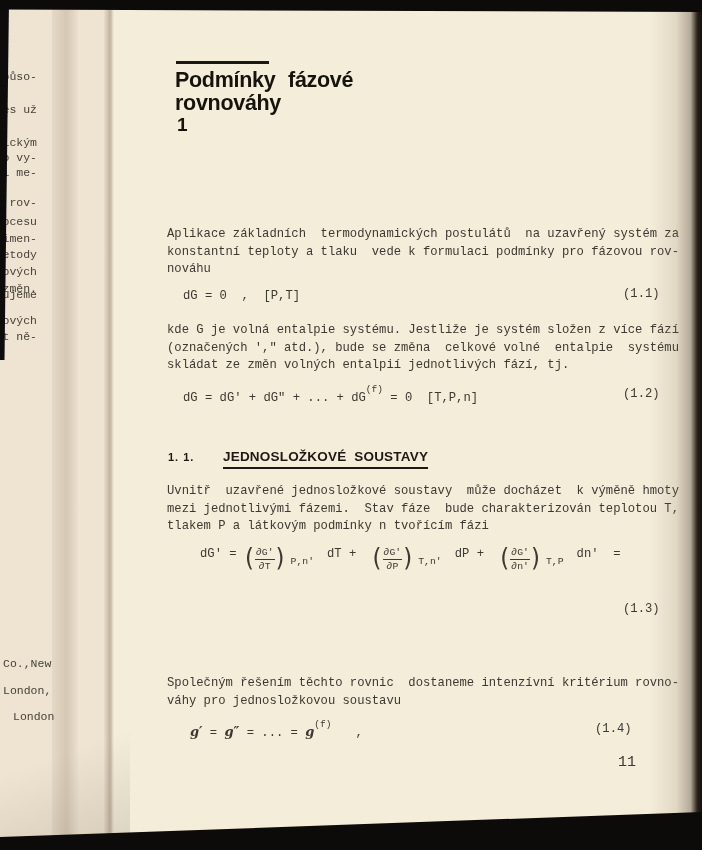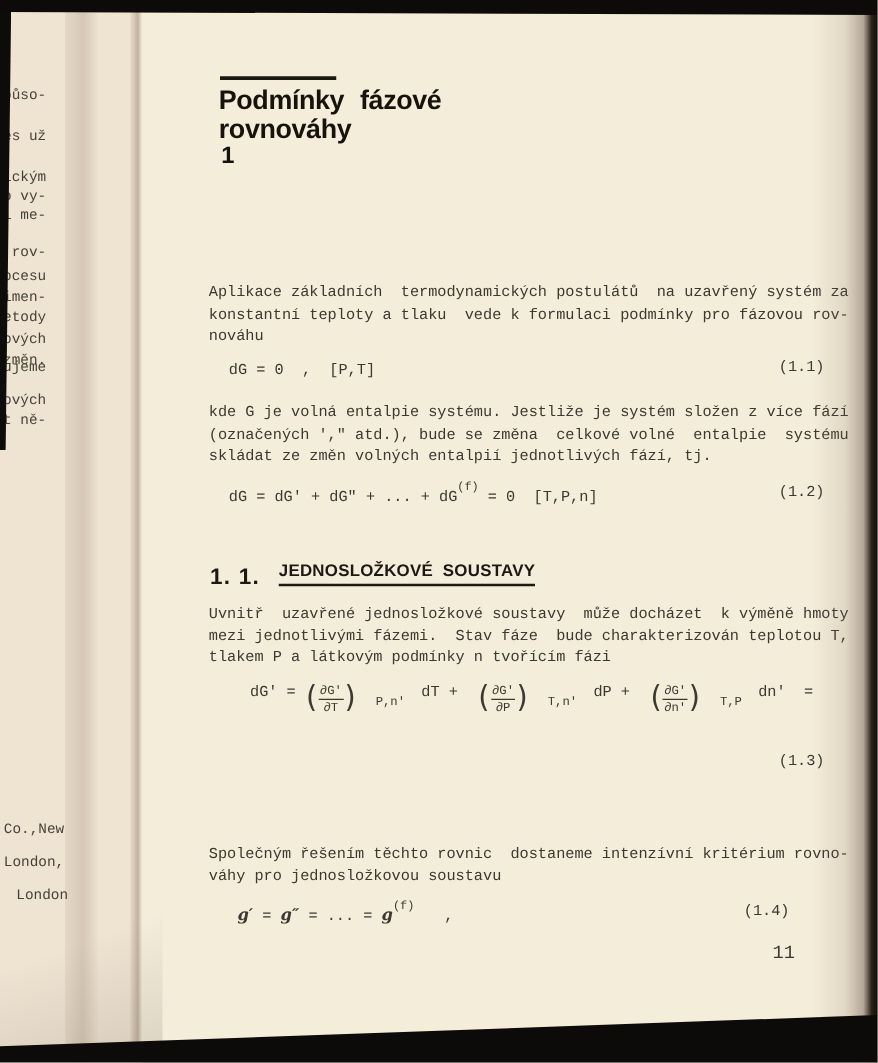--- a/index.html
+++ b/index.html
@@ -43,28 +43,28 @@
   .eq{position:absolute;font-size:12.2px;white-space:pre;}
   .eqlabel{position:absolute;font-size:12.2px;white-space:pre;}
   sup.fsup{font-size:9.5px;position:relative;top:-4px;}
   .eqrow{position:absolute;display:flex;align-items:flex-start;font-size:12.2px;white-space:pre;}
   .paren{font-family:"DejaVu Sans",sans-serif;font-size:23px;font-weight:400;line-height:1;
     transform:scaleY(1.05);margin:0 1px;}
   .frac{display:inline-flex;flex-direction:column;align-items:center;
     font-size:9.8px;line-height:11px;}
   .frac .num{border-bottom:1px solid #3c3832;padding:0 1px 1px 1px;}
   .frac .den{padding-top:1px;}
-  .sub{font-size:9.8px;position:relative;top:9px;margin-right:5px;margin-left:15px;}
+  .sub{font-size:9.8px;position:relative;top:9px;margin-right:5px;margin-left:5px;}
   .mid{margin:0 8px;}
   .g{font-family:"DejaVu Serif","Liberation Serif",serif;font-style:italic;font-weight:700;
     font-size:13px;}
   
   .sec-num{position:absolute;left:168px;top:451px;
     font-family:"Liberation Sans","DejaVu Sans",sans-serif;font-weight:700;
-    font-size:18px;letter-spacing:1px;color:#1c1914;white-space:pre;}
+    font-size:11px;letter-spacing:1px;color:#1c1914;white-space:pre;}
   .sec-title{position:absolute;left:223px;top:449px;
     font-family:"Liberation Sans","DejaVu Sans",sans-serif;font-weight:700;
     font-size:13.5px;letter-spacing:.2px;color:#1c1914;white-space:pre;
     border-bottom:2px solid #1c1914;padding-bottom:3px;}
   .pgnum{position:absolute;left:618px;top:754px;font-size:15px;}
 </style>
 </head>
 <body>
 
 <div id="scan">

